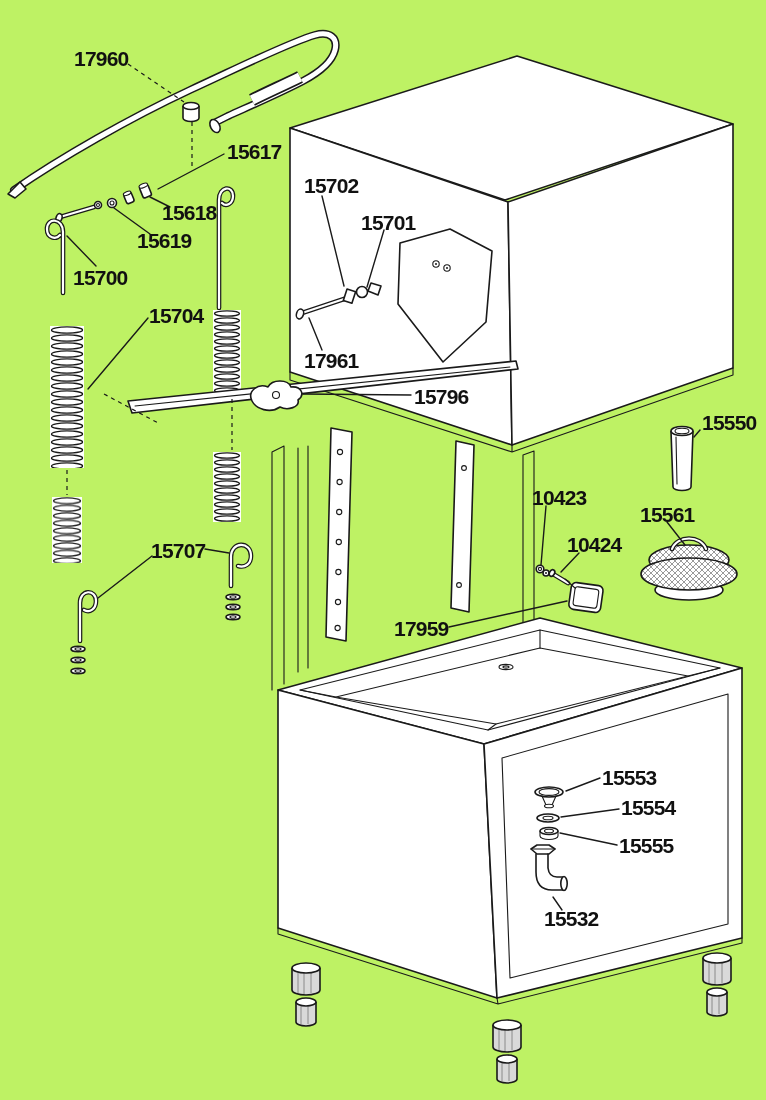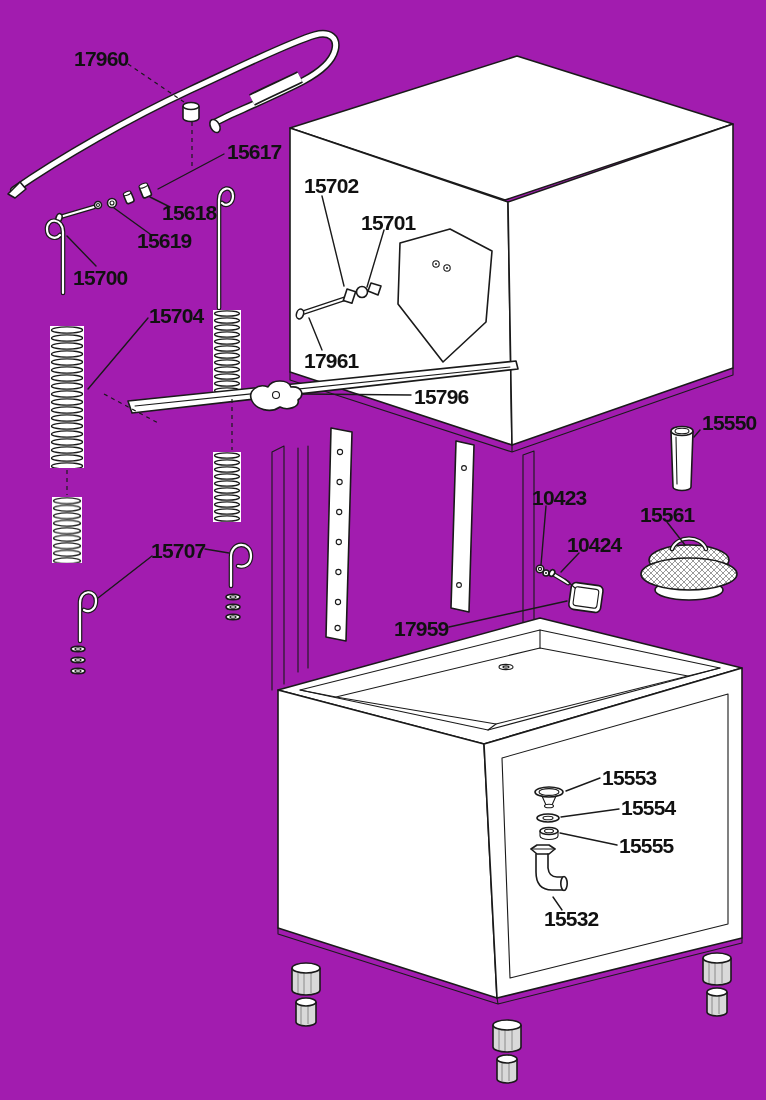--- a/index.html
+++ b/index.html
@@ -1,16 +1,16 @@
 <!DOCTYPE html>
 <html><head>
 <meta charset="utf-8">
 <style>
   html,body{margin:0;padding:0;background:#ffffff;}
-  .page{width:766px;height:1100px;position:relative;background:#a21caf;overflow:hidden;}
+  .page{width:766px;height:1100px;position:relative;background:#bef264;overflow:hidden;}
   svg{display:block;}
   .ln{fill:none;stroke:#1a1a1a;stroke-width:1.6;stroke-linejoin:round;stroke-linecap:round;}
   .thin{fill:none;stroke:#1a1a1a;stroke-width:1.1;stroke-linejoin:round;stroke-linecap:round;}
   .fw{fill:#ffffff;stroke:#1a1a1a;stroke-width:1.6;stroke-linejoin:round;}
   .fwt{fill:#ffffff;stroke:#1a1a1a;stroke-width:1.1;stroke-linejoin:round;}
   .dash{fill:none;stroke:#1a1a1a;stroke-width:1.2;stroke-dasharray:4 4;}
   .lead{fill:none;stroke:#1a1a1a;stroke-width:1.4;stroke-linecap:round;}
   .tubeO{fill:none;stroke:#1a1a1a;stroke-width:8;stroke-linecap:round;stroke-linejoin:round;}
   .tubeI{fill:none;stroke:#ffffff;stroke-width:5;stroke-linecap:round;stroke-linejoin:round;}
   .tubeO2{fill:none;stroke:#1a1a1a;stroke-width:4.6;stroke-linecap:round;stroke-linejoin:round;}

